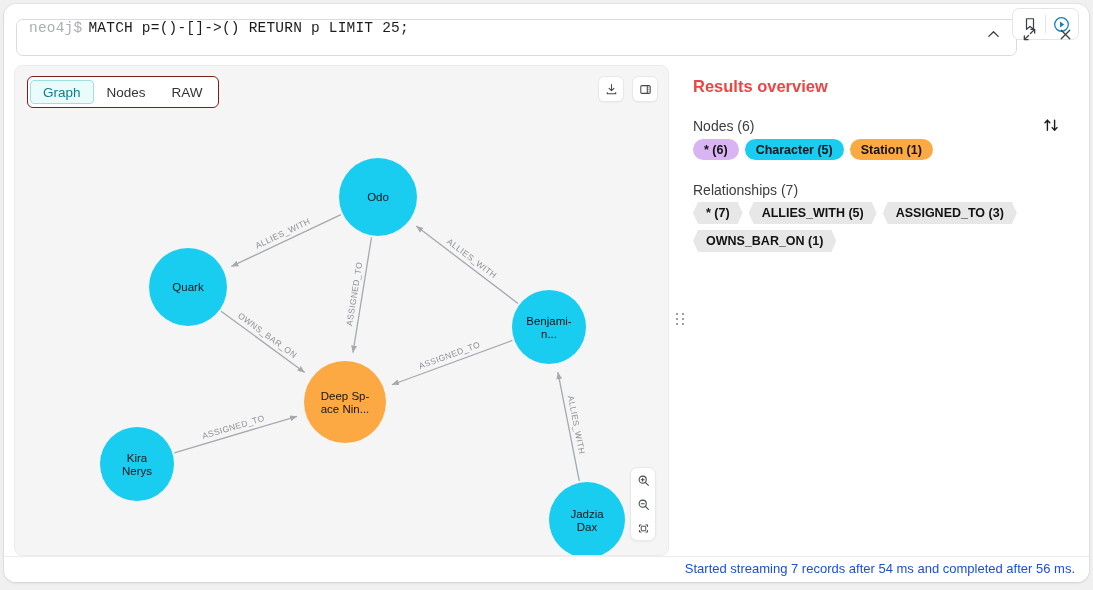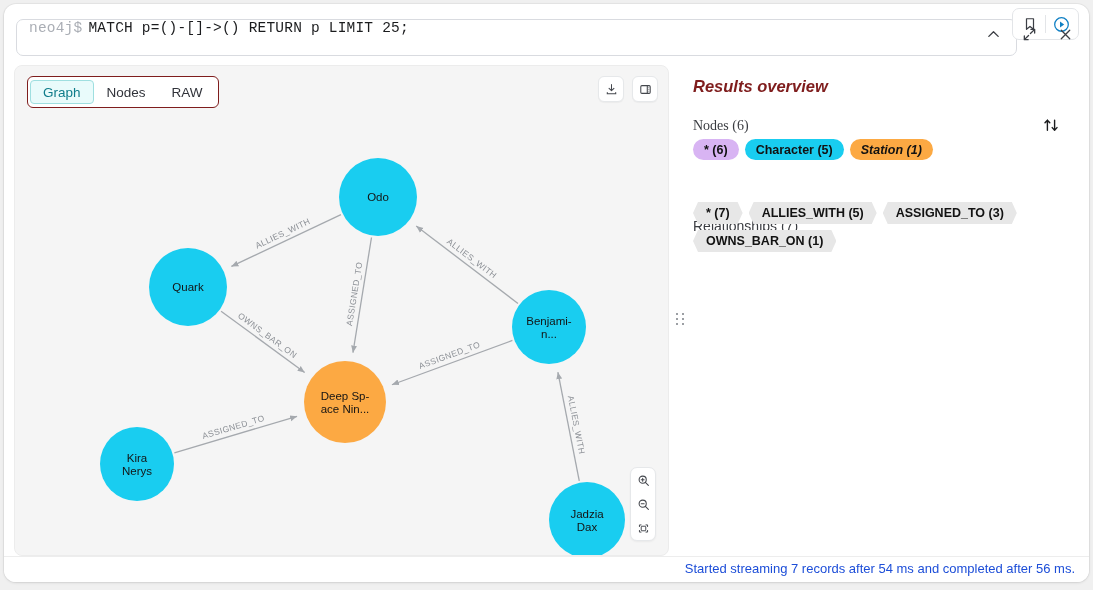--- a/index.html
+++ b/index.html
@@ -225,28 +225,27 @@
     width: 400px;
     height: 496px;
     background: #ffffff;
     padding: 0;
   }
   .ro-title {
     position: absolute;
     left: 9px; top: 16px;
     font-size: 16.5px;
     font-weight: bold;
-    color: #7f1d1d;
-    font-style: italic;
+    color: #ef4444;
   }
   .sect-head {
     font-size: 14px;
     color: #3a3c41;
   }
-  .sec-nodes { position: absolute; left: 9px; top: 57px; font-family: Liberation Serif, serif; }
+  .sec-nodes { position: absolute; left: 9px; top: 57px; }
   .sort-icon {
     position: absolute;
     right: 24px; top: 55px;
     width: 18px; height: 18px;
     cursor: pointer;
   }
   .chips-nodes {
     position: absolute;
     left: 9px; top: 78px;
     width: 380px;
@@ -257,21 +256,21 @@
     display: inline-flex;
     align-items: center;
     padding: 0 11px;
     border-radius: 11px;
     font-size: 12.5px;
     font-weight: bold;
     color: #121212;
     cursor: pointer;
     white-space: nowrap;
   }
-  .sec-rels { position: absolute; left: 9px; top: 121px; margin-top: 36px; }
+  .sec-rels { position: absolute; left: 9px; top: 121px; }
   .chips-rels {
     position: absolute;
     left: 9px; top: 141px;
     width: 385px;
     display: flex; flex-wrap: wrap; gap: 6px;
   }
   .rchip {
     height: 22px;
     display: inline-flex;
     align-items: center;
@@ -470,21 +469,21 @@
         <div class="sort-icon">
           <svg width="18" height="18" viewBox="0 0 18 18" fill="none" stroke="#1b1c1e" stroke-width="1.4">
             <path d="M5.4 14.2V4.2M5.4 4.2L3 6.8M5.4 4.2l2.4 2.6" stroke-linecap="round" stroke-linejoin="round"></path>
             <path d="M12.6 4.2v10M12.6 14.2l2.4-2.6M12.6 14.2l-2.4-2.6" stroke-linecap="round" stroke-linejoin="round"></path>
           </svg>
         </div>
 
         <div class="chips-nodes">
             <div class="chip" style="background: rgb(216, 180, 243);">* (6)</div>
             <div class="chip" style="background: rgb(25, 205, 240);">Character (5)</div>
-            <div class="chip" style="background: rgb(252, 169, 67); font-style: italic;">Station (1)</div>
+            <div class="chip" style="background: rgb(252, 169, 67);">Station (1)</div>
           </div>
 
         <div class="sect-head sec-rels">Relationships (7)</div>
 
         <div class="chips-rels">
             <div class="rchip">* (7)</div>
             <div class="rchip">ALLIES_WITH (5)</div>
             <div class="rchip">ASSIGNED_TO (3)</div>
             <div class="rchip">OWNS_BAR_ON (1)</div>
           </div>

